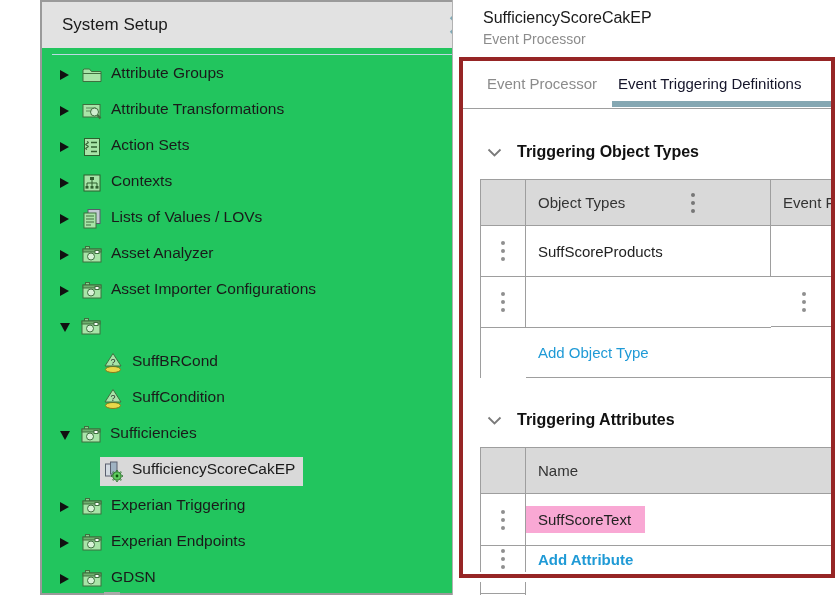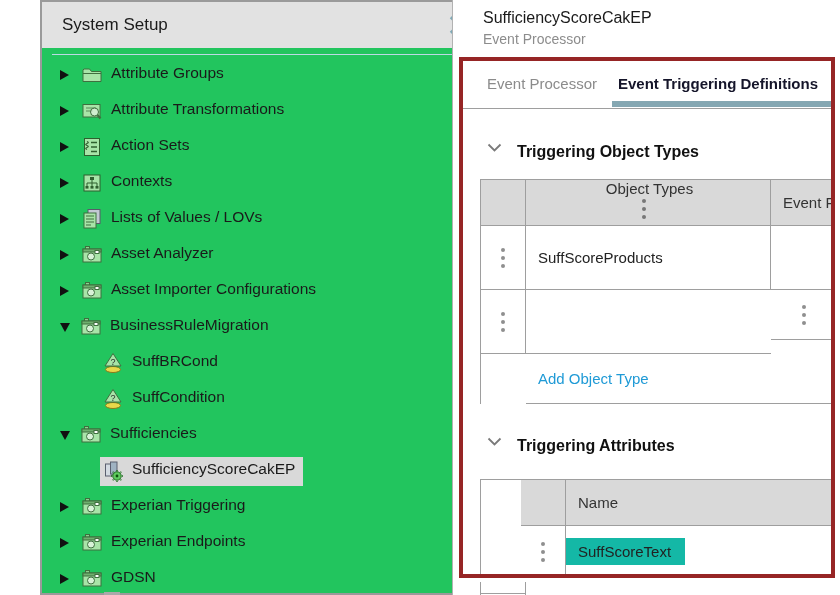--- a/index.html
+++ b/index.html
@@ -36,48 +36,48 @@
   .rp-titleblock { padding:9px 0 0 30px; }
   .rp-title { font-size:16px; color:#1a1a1a; }
   .rp-subtitle { font-size:14px; color:#8c8c8c; margin-top:4px; }
 
   .red-box { position:absolute; left:6px; top:57px; width:376px; height:521px;
              border:4px solid #962525; background:#fff; overflow:hidden; }
 
   .tabs { position:relative; height:48px; }
   .tab { position:absolute; top:14px; font-size:15px; white-space:nowrap; cursor:pointer; }
   .tab.inactive { left:24px; color:#8b8b8b; }
-  .tab.active { left:155px; color:#15152a; font-weight:700; }
+  .tab.active { left:155px; color:#15152a; font-weight:400; }
   .tab-underline { position:absolute; left:149px; right:0; top:40px; height:6px; background:#85a7b2; }
   .tabs-sep { position:absolute; left:0; right:0; top:47px; height:1px; background:#9e9e9e; }
 
-  .section-hd { display:flex; margin:34px 0 0 24px; }
+  .section-hd { display:flex; align-items:center; margin:34px 0 0 24px; }
   .section-hd.second { margin-top:33px; }
   .chev { margin-right:15px; display:flex; }
   .section-title { font-size:16px; font-weight:700; color:#111; }
 
   .tbl { display:grid; width:356px; margin:18px 0 0 17px; border-top:1px solid #9e9e9e; border-left:1px solid #9e9e9e; background:#fff; }
   .tbl1 { grid-template-columns:45px 245px 66px; }
-  .tbl2 { grid-template-columns:45px 311px; margin-top:24px;padding-left:40px; }
+  .tbl2 { grid-template-columns:45px 311px; margin-top:18px; }
   .td { border-right:1px solid #9e9e9e; border-bottom:1px solid #9e9e9e;
         display:flex; align-items:center; font-size:15px; color:#222; }
   .td.last { border-right:none; }
   .th { background:#d9d9d9; height:46px; color:#333; }
   .cell-label { padding-left:12px; }
-  .row-h { height:64px;text-align:center; }
+  .row-h { height:51px;text-align:center; }
   .row-h2 { height:52px; }
   .add-row-h { height:50px; }
   .add-row-clip { height:26px; border-bottom:none;font-weight:bold; }
-  .th.obj { padding-right:9px;flex-direction:column; }
+  .th.obj { justify-content:space-between; padding-right:9px; }
   .merged { grid-column:2 / -1; border-right:none; }
   .link { color:#1f9ad6; cursor:pointer;text-align:right; }
   .kebab { display:flex; flex-direction:column; align-items:center; margin:0 auto; cursor:pointer; }
   .kebab i { width:4px; height:4px; border-radius:50%; background:#8f8f8f; display:block; margin:2px 0; }
   .kebab.hdr i { background:#777; }
-  .input-look { background:#14b8a6; padding:5px 14px 5px 12px; }
+  .input-look { background:#f9a8d4; padding:5px 14px 5px 12px; }
 
   .stub-v1 { position:absolute; left:27px; top:582px; width:1px; height:13px; background:#9e9e9e; }
   .stub-v2 { position:absolute; left:72px; top:582px; width:1px; height:13px; background:#9e9e9e; }
   .stub-h  { position:absolute; left:27px; top:593px; width:46px; height:1px; background:#9e9e9e; }
 </style>
 </head>
 <body>
 
 <div class="left-panel">
   <div class="lp-header">
@@ -202,21 +202,20 @@
       <span class="ti-wrap">
         <span class="ticon">
           <svg viewBox="0 0 22 22" width="22" height="22">
               <rect x="4.5" y="2.5" width="4" height="3" fill="#8fcf8f" stroke="#3f6f3f"></rect>
               <rect x="2" y="5" width="18" height="13" fill="#a8e4a8" stroke="#3f6f3f"></rect>
               <rect x="2" y="5" width="18" height="3" fill="#6fb06f" stroke="#3f6f3f"></rect>
               <rect x="14" y="6.5" width="4" height="3" fill="#fff" stroke="#3f6f3f"></rect>
               <circle cx="10" cy="12.5" r="3.5" fill="#d8f2d8" stroke="#3f6f3f"></circle>
             </svg>
         </span>
-        <span class="tlabel">BusinessRuleMigration</span>
       </span>
     </div>
 
     <div class="tree-item">
       <span class="tw none"></span>
       <span class="ti-wrap">
         <span class="ticon">
           <svg viewBox="0 0 22 22" width="22" height="22">
               <ellipse cx="11" cy="17.5" rx="7.5" ry="3" fill="#e8d84a" stroke="#8a7a1a"></ellipse>
               <path d="M11 1.5 L19 14 L3 14 Z" fill="#a8e4a8" stroke="#3f6f3f"></path>

